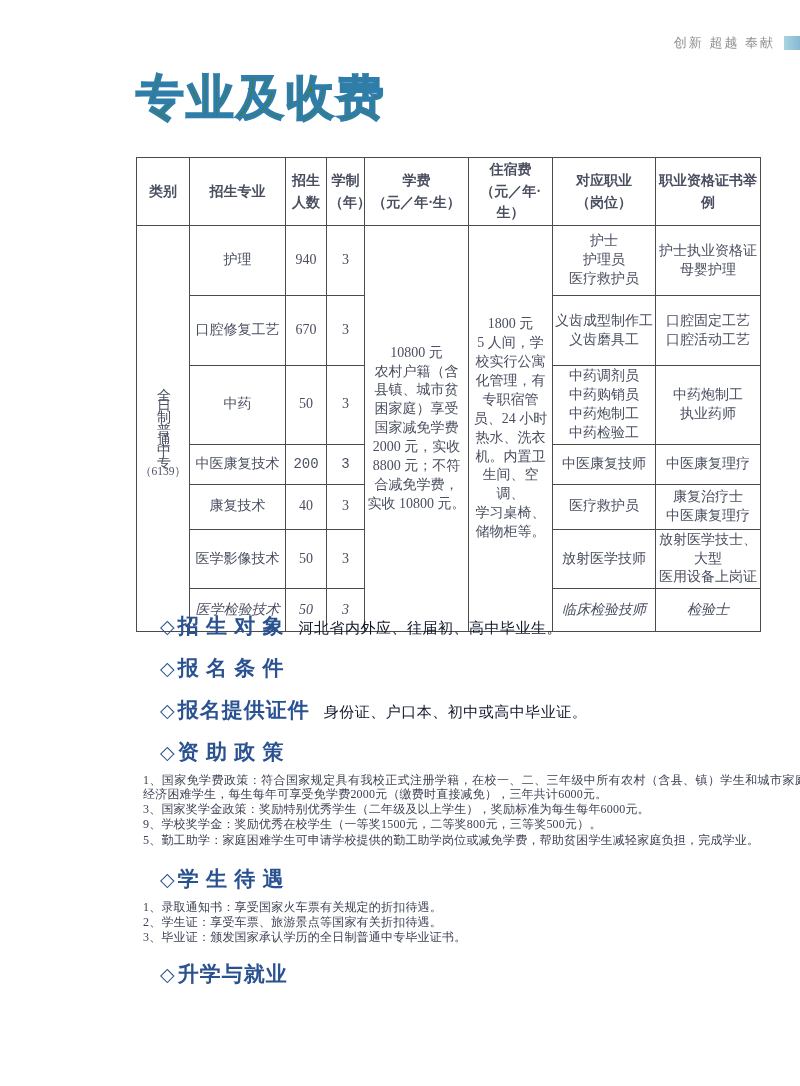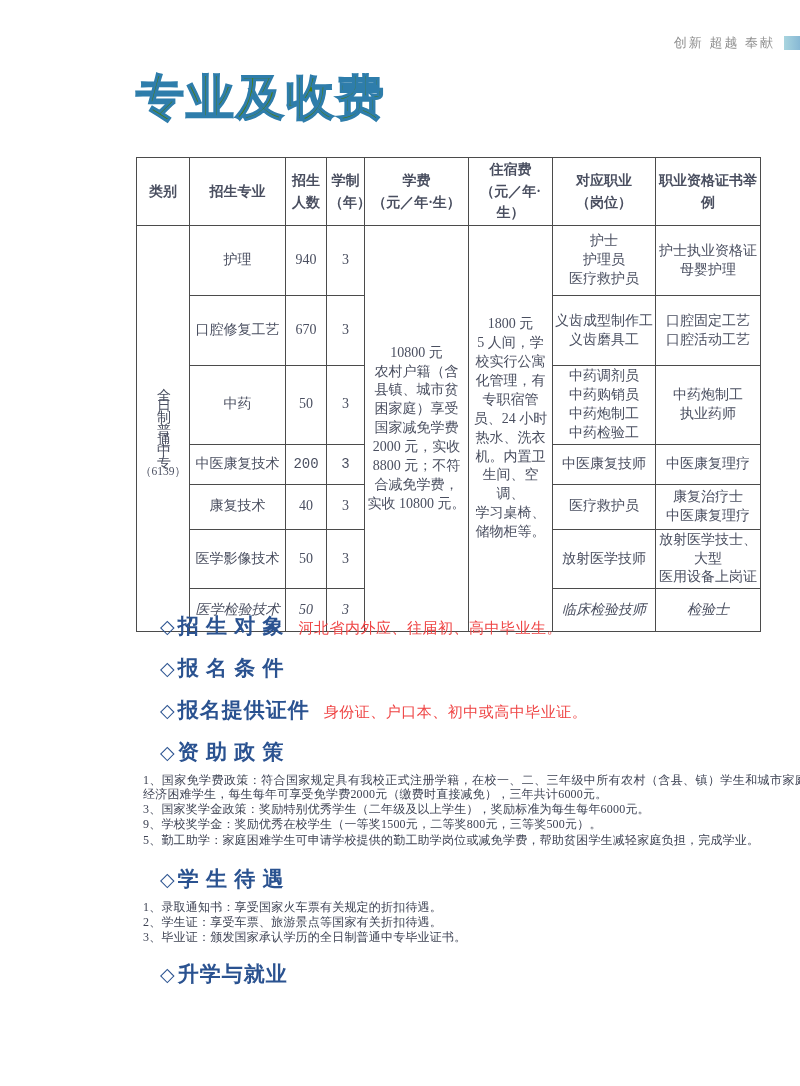--- a/index.html
+++ b/index.html
@@ -65,21 +65,21 @@
   .sections{position:absolute;left:88px;top:612px;width:676px;}
   .sec-line{display:flex;align-items:baseline;margin-bottom:14px;}
   .sec-title{
     display:flex;align-items:baseline;
     font-family:"Liberation Serif","DejaVu Serif",serif;
     font-weight:700;font-size:21px;color:#2a5290;
     letter-spacing:1px;white-space:nowrap;
     margin-left:24px;
   }
   .diamond{font-size:19px;margin-right:2px;font-weight:400;}
-  .sec-inline{font-size:15px;color:#ef4444;margin-left:14px;letter-spacing:0.5px;}
+  .sec-inline{font-size:15px;color:#0f172a;margin-left:14px;letter-spacing:0.5px;}
   .sec-block{margin-bottom:10px;}
   .sec-block .sec-title{margin-bottom:7px;}
   .para{
     margin:0 0 2px 7px;width:664px;
     font-size:12px;line-height:1.22;color:#3e4354;
     text-align:justify;letter-spacing:0.2px;
   }
   .list .para{line-height:1.18;margin-bottom:1px;}
   .gap-lg{margin-top:18px;}
   .gap-md{margin-top:16px;}

